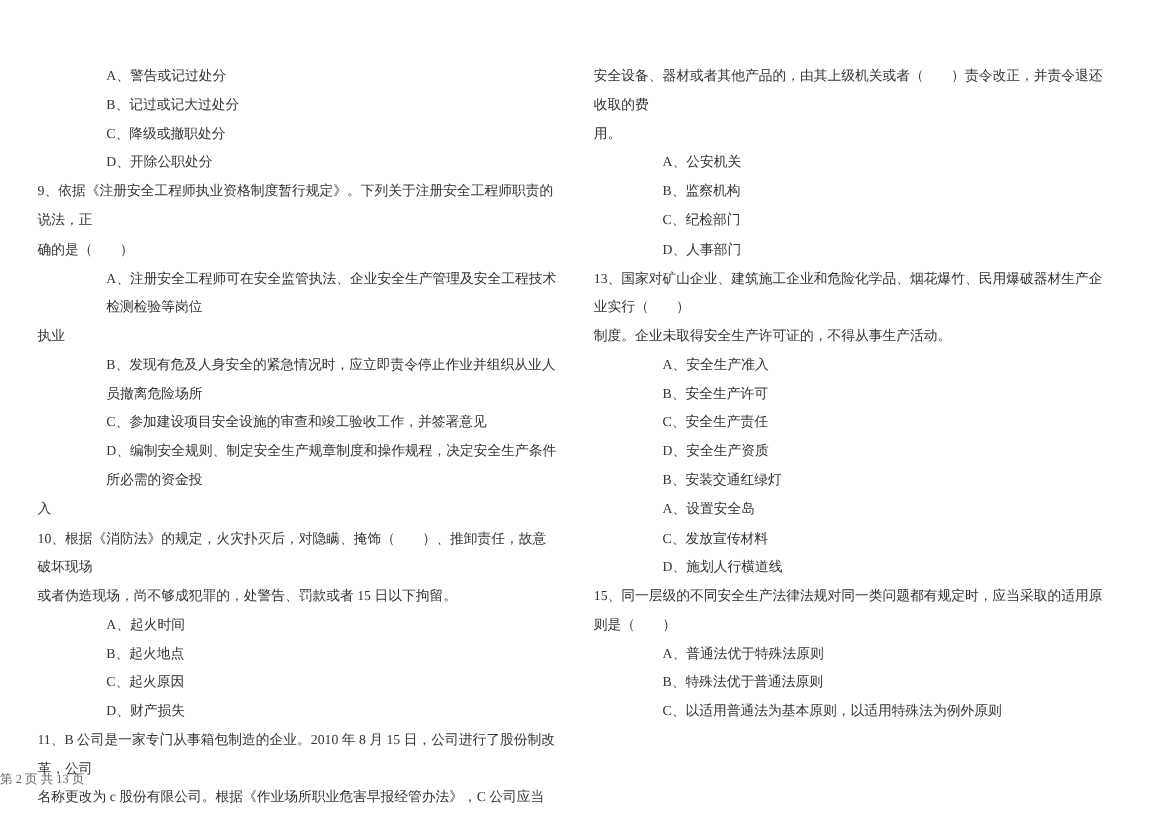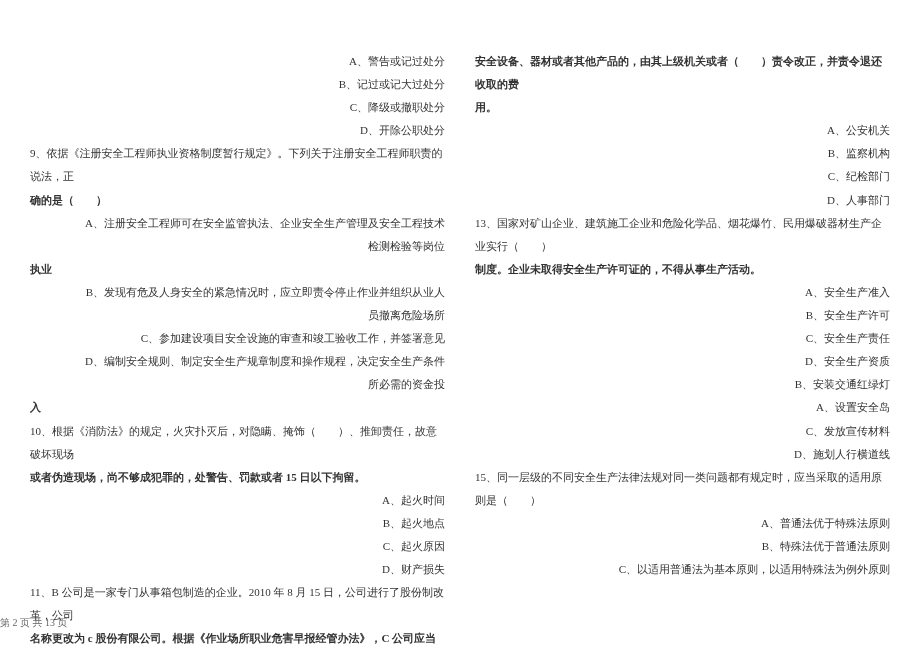--- a/index.html
+++ b/index.html
@@ -17,28 +17,26 @@
       display: flex;
       padding: 50px 30px 40px 30px;
       gap: 30px;
     }
     .column {
       flex: 1;
       line-height: 2.1;
     }
     .option {
       padding-left: 55px;
-      text-align: right;
     }
     .question {
       padding-left: 0;
     }
     .question-cont {
       padding-left: 0;
-      font-weight: bold;
     }
     .footer {
       position: absolute;
       bottom: 20px;
       left: 0;
       right: 0;
       text-align: left;
       font-size: 10px;
       color: #666;
     }

